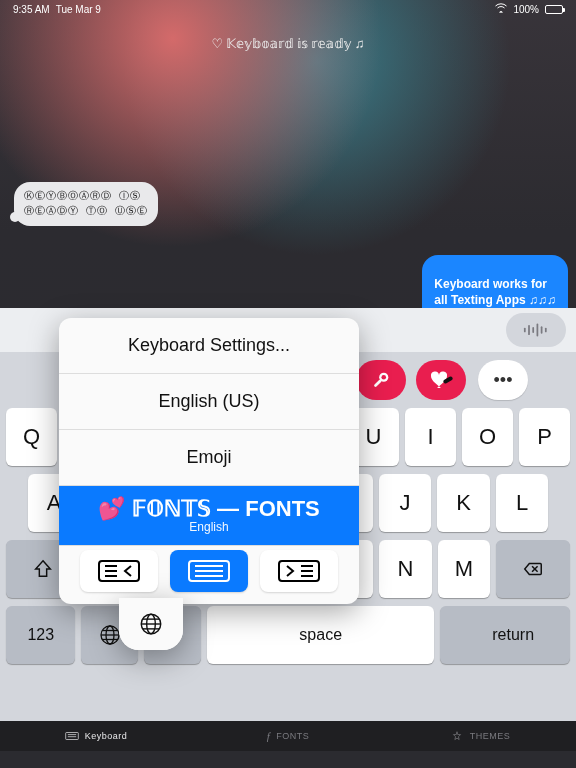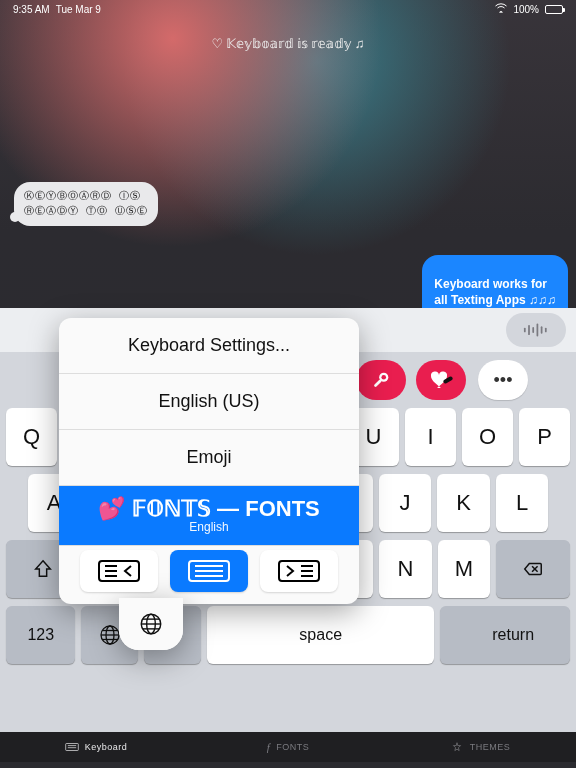--- a/index.html
+++ b/index.html
@@ -62,21 +62,21 @@
   .popup-row.selected .sub { font-size:12px; opacity:.95; }
   .popup-row.selected .main { font-size:22px;font-weight:bold; }
   .dock-row { height:58px; display:flex; gap:12px; align-items:center; justify-content:center; padding:0 12px 8px; }
   .dock-btn { width:78px; height:42px; border-radius:8px; display:flex; align-items:center; justify-content:center; background:#fff; box-shadow:0 1px 2px rgba(0,0,0,.15); }
   .dock-btn.selected { background:#0a7aff; }
   .dock-btn svg rect, .dock-btn svg line { stroke:#000; }
   .dock-btn.selected svg rect, .dock-btn.selected svg line { stroke:#fff; }
   .popup-stem { position:absolute; left:60px; bottom:-46px; width:64px; height:52px; background:#fafafa; border-radius:0 0 20px 20px; box-shadow:0 8px 30px rgba(0,0,0,.35); z-index:-1; display:flex; align-items:center; justify-content:center; }
   .popup-stem-inner { position:absolute; left:60px; bottom:-46px; width:64px; height:52px; background:#fafafa; border-radius:0 0 20px 20px; z-index:61; display:flex; align-items:center; justify-content:center; }
 
-  .bottom-tabs { position:absolute; left:0; right:0; bottom:6px; height:30px; background:#1f1f22; display:flex; z-index:70; }
+  .bottom-tabs { position:absolute; left:0; right:0; bottom:17px; height:30px; background:#1f1f22; display:flex; z-index:70; }
   .tab { flex:1; display:flex; gap:6px; align-items:center; justify-content:center; font-size:9px; letter-spacing:0.5px; color:#7a7a7f; }
   .tab.active { color:#e8e8ea; }
   .tab svg { width:14px; height:10px; }
 
 </style>
 </head>
 <body>
 
 <div class="screen">
   <div class="wallpaper"></div>

